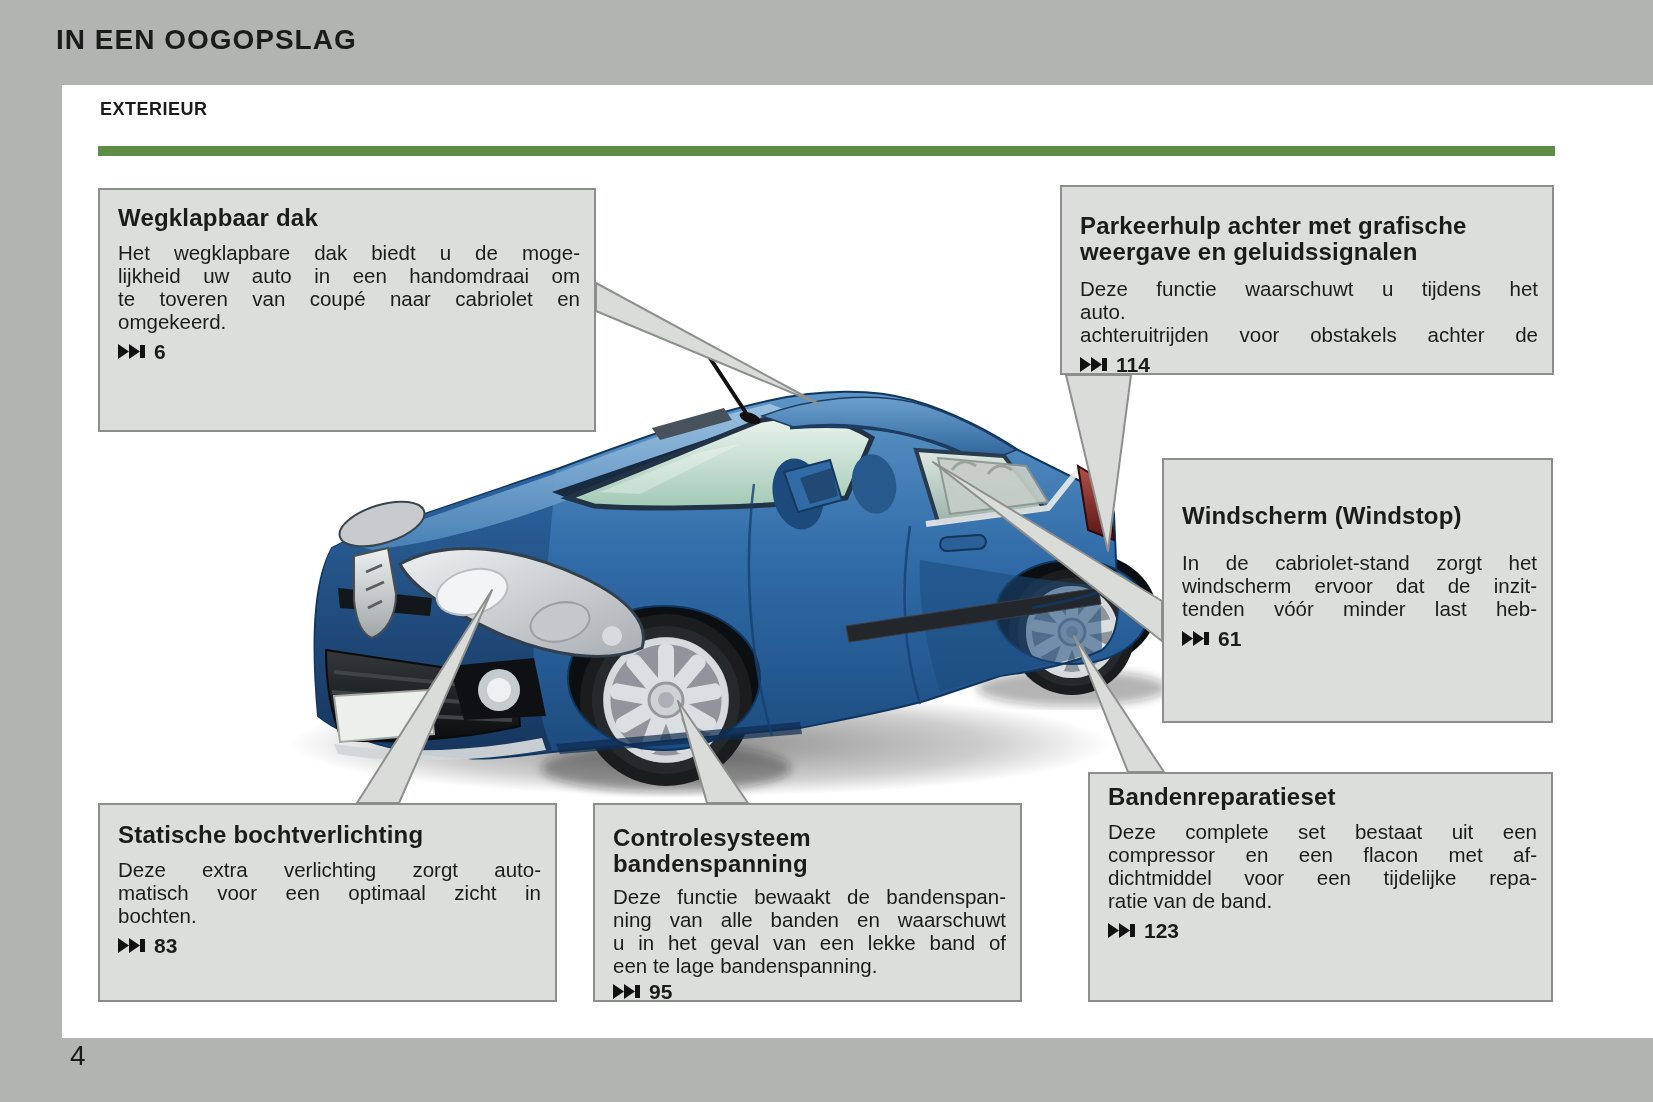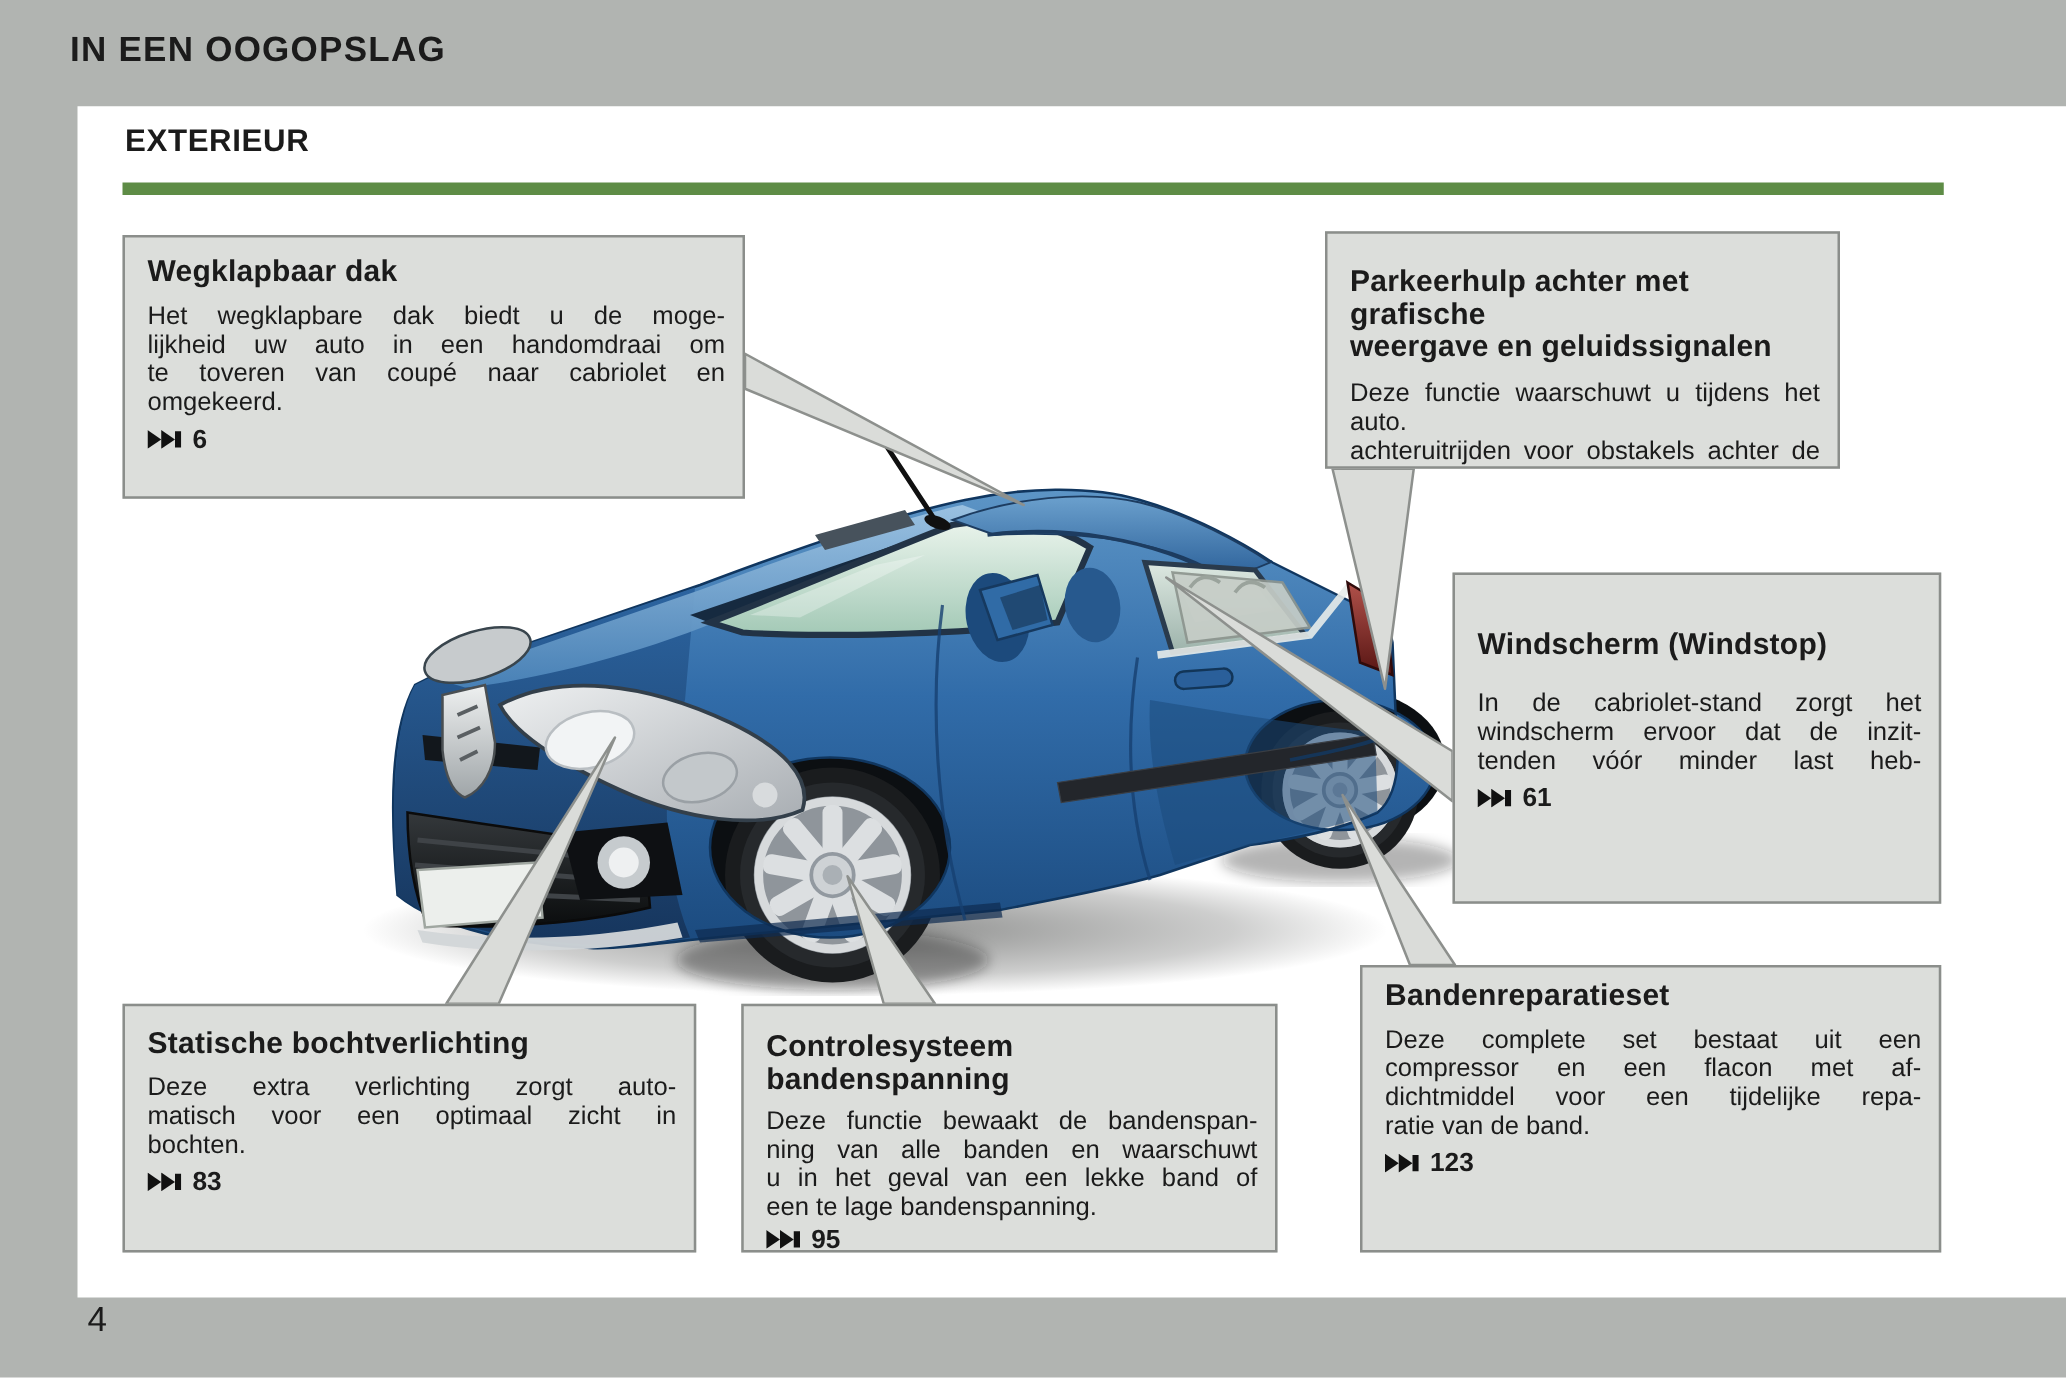--- a/index.html
+++ b/index.html
@@ -4,21 +4,21 @@
 <style>
   html,body{margin:0;padding:0}
   body{
     width:1653px;height:1102px;position:relative;overflow:hidden;
     background:#b1b4b1;
     font-family:"Liberation Sans", sans-serif;
     color:#1b1b1b;
   }
   .panel{position:absolute;left:62px;top:85px;right:0;bottom:64px;background:#ffffff;z-index:0;}
   .doc-title{position:absolute;left:56px;top:24px;font-size:28px;font-weight:bold;letter-spacing:1px;z-index:3;}
-  .section-title{position:absolute;left:100px;top:99px;font-size:25px;font-weight:bold;letter-spacing:.5px;z-index:3;}
+  .section-title{position:absolute;left:100px;top:99px;font-size:18px;font-weight:bold;letter-spacing:.5px;z-index:3;}
   .green-bar{position:absolute;left:98px;top:146px;width:1457px;height:10px;background:#5e8c46;z-index:3;}
   .page-number{position:absolute;left:70px;top:1040px;font-size:28px;z-index:3;}
   svg.car{position:absolute;left:0;top:0;z-index:1;}
   .callout{
     position:absolute;z-index:2;box-sizing:border-box;
     background:#dcdedb;border:2px solid #8b8e8b;
     padding:14px 14px 0 18px;overflow:hidden;
   }
   .c-title{margin:0 0 10px 0;font-size:24px;line-height:26px;font-weight:bold;letter-spacing:.2px;}
   .c-line{margin:0;font-size:20.5px;line-height:23px;}
@@ -223,37 +223,37 @@
   <g fill="#dadcd9" stroke="#8d908d" stroke-width="2" stroke-linejoin="round">
     <path d="M 596,283 L 819,404 L 596,311 Z"></path>
     <path d="M 1066,375 L 1108,551 L 1131,375 Z"></path>
     <path d="M 1162,601 L 933,462 L 1162,641 Z"></path>
     <path d="M 1128,772 L 1074,636 L 1164,772 Z"></path>
     <path d="M 357,803 L 492,590 L 399,803 Z"></path>
     <path d="M 707,803 L 678,701 L 748,803 Z"></path>
   </g>
 </svg>
 
-<div class="callout" style="left:98px;top:188px;width:498px;height:211px;padding-top:15px;">
+<div class="callout" style="left:98px;top:188px;width:498px;height:244px;padding-top:15px;">
   <h3 class="c-title">Wegklapbaar dak</h3>
   <p class="c-line jl">Het wegklapbare dak biedt u de moge-</p>
   <p class="c-line jl">lijkheid uw auto in een handomdraai om</p>
   <p class="c-line jl">te toveren van coupé naar cabriolet en</p>
   <p class="c-line ll">omgekeerd.</p>
   <div class="pageref">
     <svg width="27" height="15" viewBox="0 0 27 15" fill="#111">
       <polygon points="0,0 11,7.5 0,15"></polygon>
         <polygon points="11,0 22,7.5 11,15"></polygon>
         <rect x="22" y="1" width="5" height="13"></rect>
     </svg>
     <span class="refnum">6</span>
   </div>
 </div>
 
-<div class="callout" style="left:1060px;top:185px;width:412px;height:190px;padding-top:26px;">
+<div class="callout" style="left:1060px;top:185px;width:494px;height:190px;padding-top:26px;">
   <h3 class="c-title" style="margin-bottom:12px;"><span>Parkeerhulp achter met grafische</span><br>
   <span>weergave en geluidssignalen</span></h3>
   <p class="c-line jl">Deze functie waarschuwt u tijdens het</p>
   <p class="c-line ll">auto.</p>
   <p class="c-line jl">achteruitrijden voor obstakels achter de</p>
   <div class="pageref">
     <svg width="27" height="15" viewBox="0 0 27 15" fill="#111">
       <polygon points="0,0 11,7.5 0,15"></polygon>
         <polygon points="11,0 22,7.5 11,15"></polygon>
         <rect x="22" y="1" width="5" height="13"></rect>

